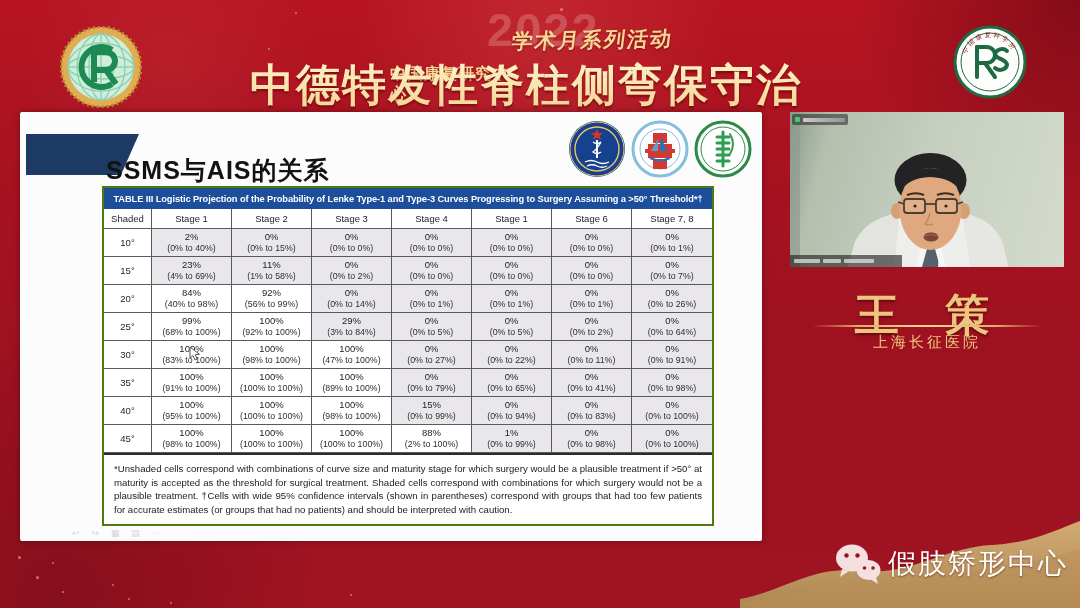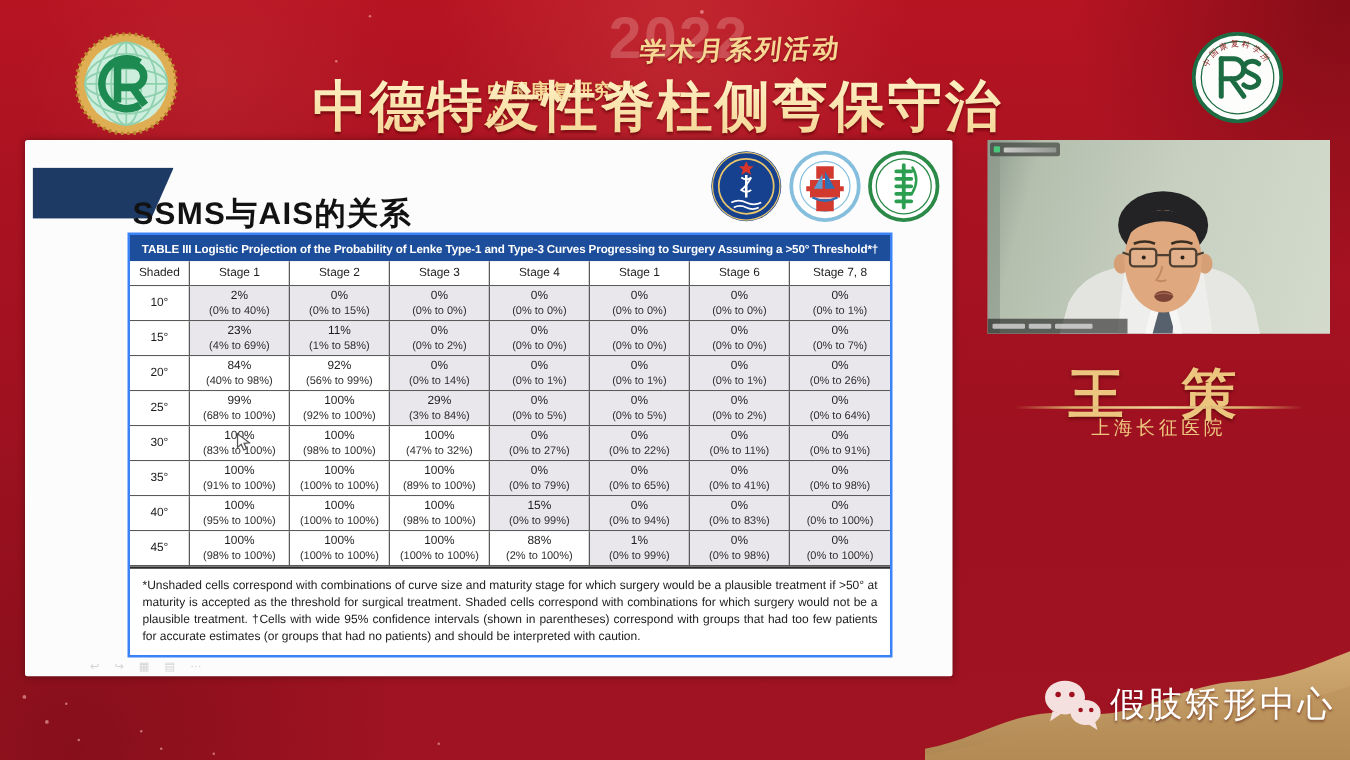--- a/index.html
+++ b/index.html
@@ -37,21 +37,21 @@
   
   .slide{ position:absolute; left:20px; top:112px; width:742px; height:429px;
     background:#fcfcfc; border-radius:2px; box-shadow:0 0 6px rgba(0,0,0,.35); }
   .accent{ position:absolute; left:6px; top:22px; width:113px; height:41px; background:#1c3a63;
     clip-path:polygon(0 0,100% 0,84% 100%,0 100%); }
   .slide-title{ position:absolute; left:86px; top:42px; font-size:25px; font-weight:bold;
     color:#121212; letter-spacing:1px; }
   .slide-logos{ position:absolute; right:10px; top:8px; display:flex; gap:5px; }
 
   
-  .tablewrap{ position:absolute; left:82px; top:74px; width:612px; border:2px solid #3b82f6; background:#fff; }
+  .tablewrap{ position:absolute; left:82px; top:74px; width:612px; border:2px solid #4d7c0f; background:#fff; }
   .tcaption{ background:#1d4e9b; color:#fff; font-weight:bold; font-size:9.3px; letter-spacing:-0.1px;
     text-align:center; padding:6px 2px 5px; white-space:nowrap; overflow:hidden; }
   .tgrid{ display:grid; grid-template-columns:48px repeat(7,1fr); }
   .tgrid .th{ font-size:9.5px; color:#222; text-align:center; padding:4px 0;
     border-right:1px solid #5a5a5a; border-bottom:1px solid #5a5a5a; background:#fff; }
   .tgrid .td{ min-height:27px; display:flex; flex-direction:column; justify-content:center;
     text-align:center; border-right:1px solid #5a5a5a; border-bottom:1px solid #5a5a5a;
     padding:2px 0; background:#fff; }
   .tgrid > :nth-child(8n){ border-right:none; }
   .tgrid .td.shaded{ background:#e9e7ec; }
@@ -332,21 +332,21 @@
           <div class="td">
             <div class="v">100%</div>
             <div class="ci">(83% to 100%)</div>
           </div>
           <div class="td">
             <div class="v">100%</div>
             <div class="ci">(98% to 100%)</div>
           </div>
           <div class="td">
             <div class="v">100%</div>
-            <div class="ci">(47% to 32%)</div>
+            <div class="ci">(47% to 100%)</div>
           </div>
           <div class="td shaded">
             <div class="v">0%</div>
             <div class="ci">(0% to 27%)</div>
           </div>
           <div class="td shaded">
             <div class="v">0%</div>
             <div class="ci">(0% to 22%)</div>
           </div>
           <div class="td shaded">

